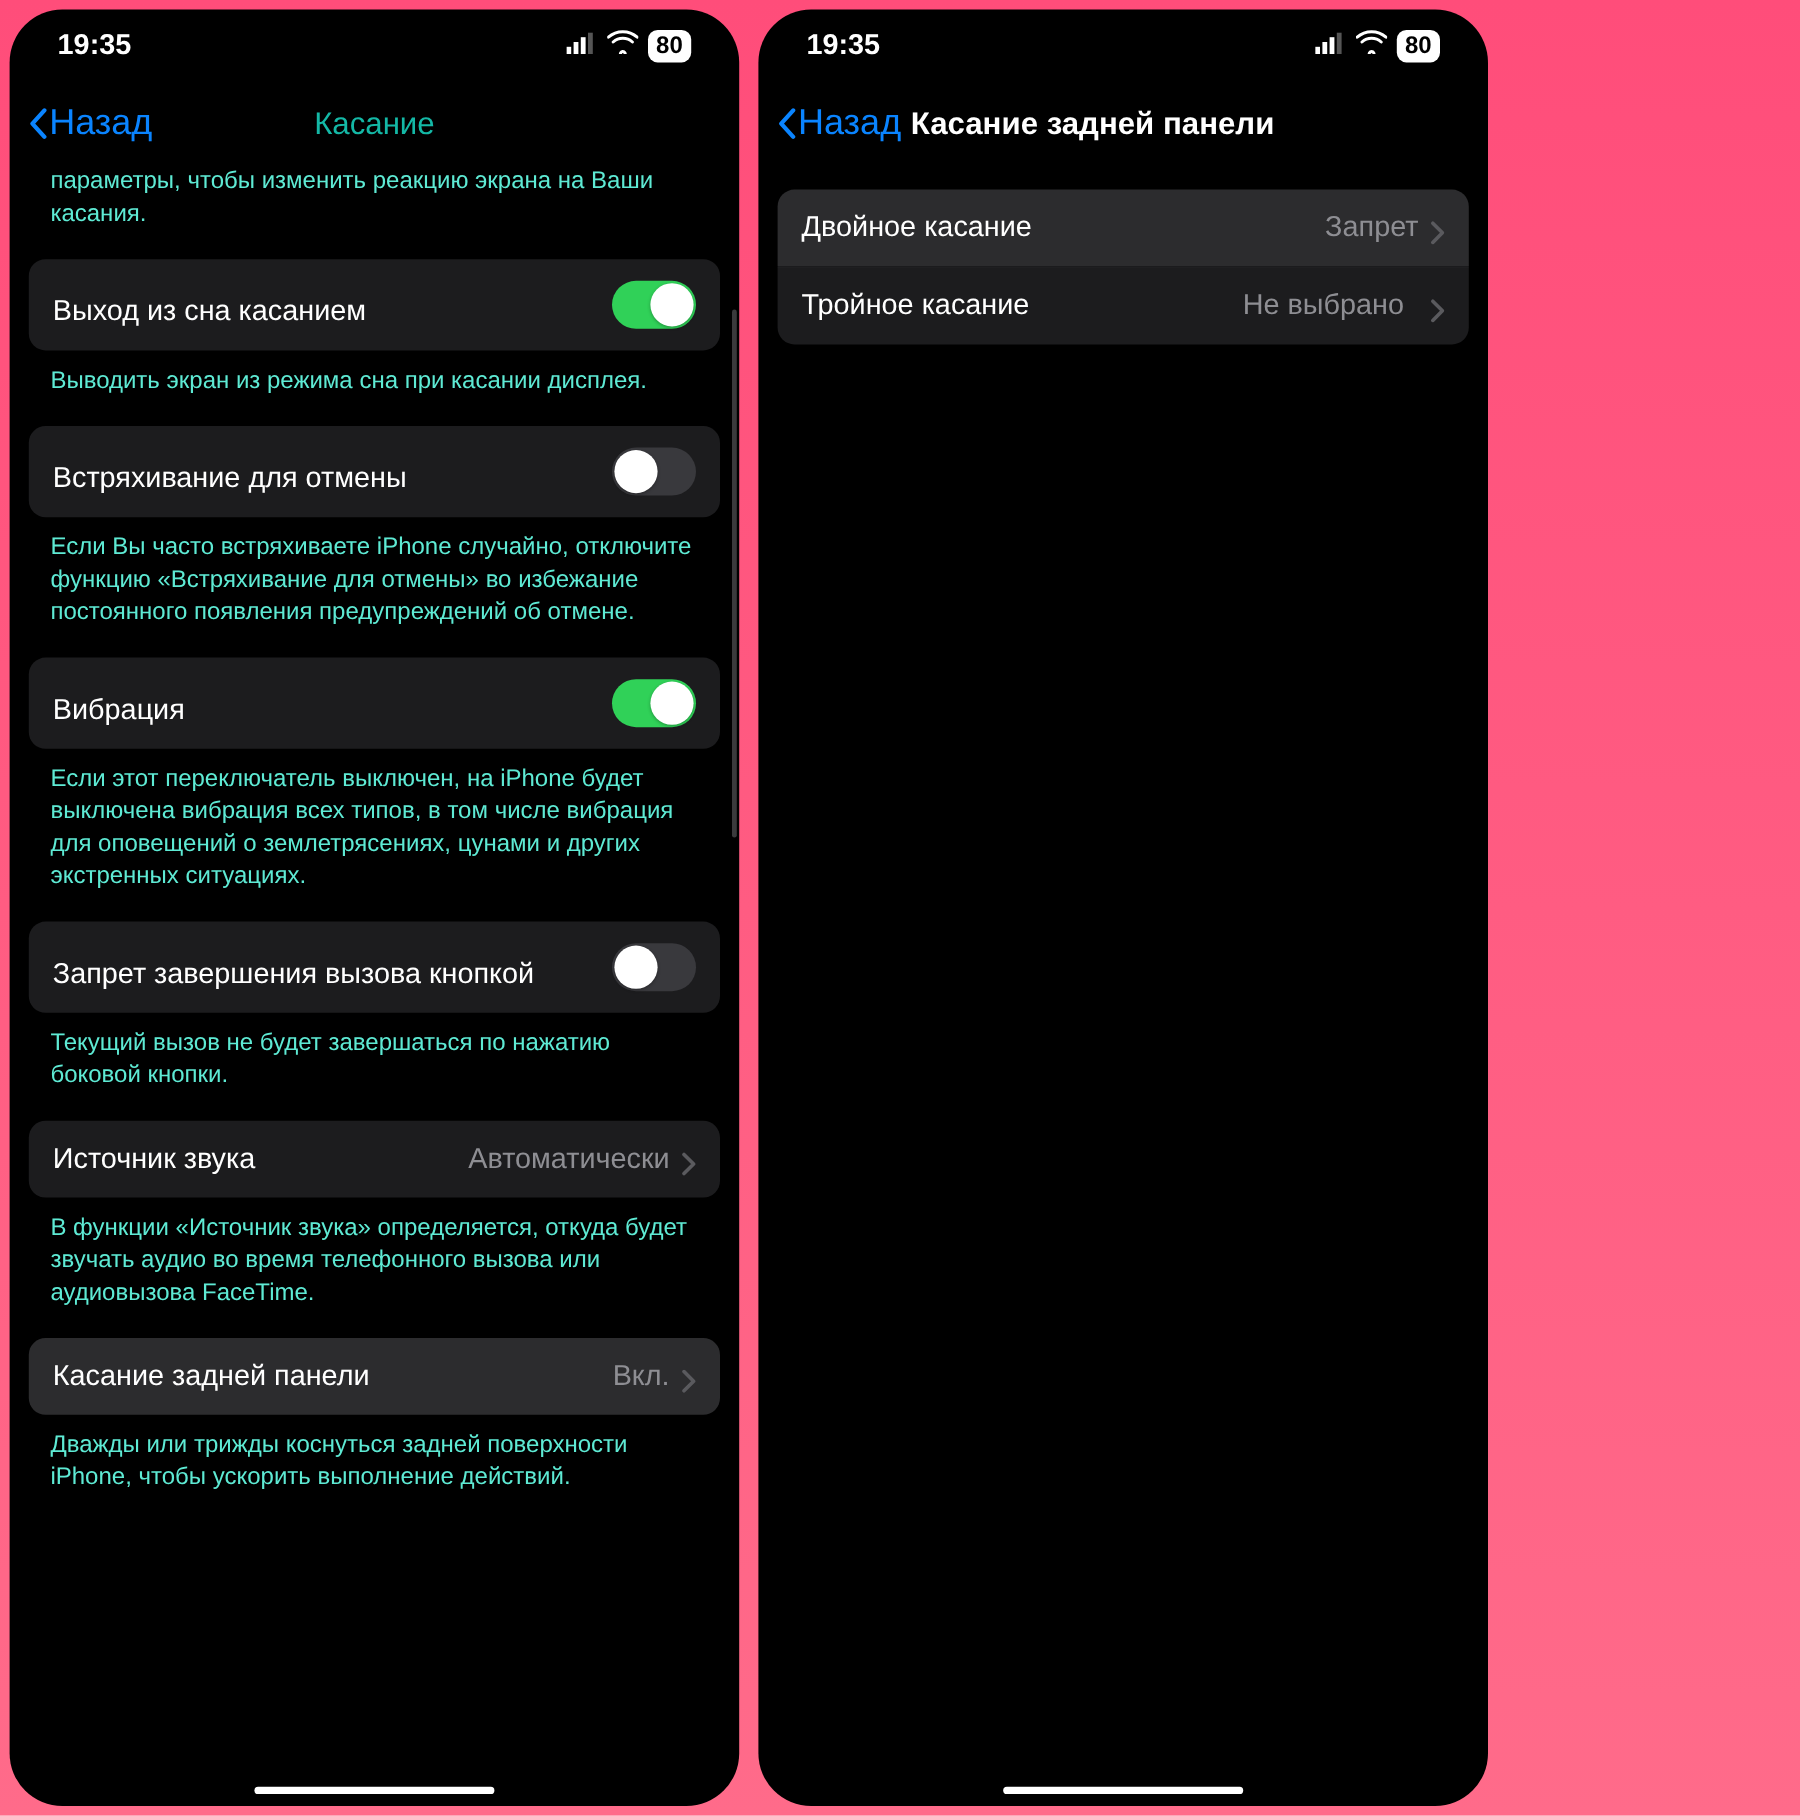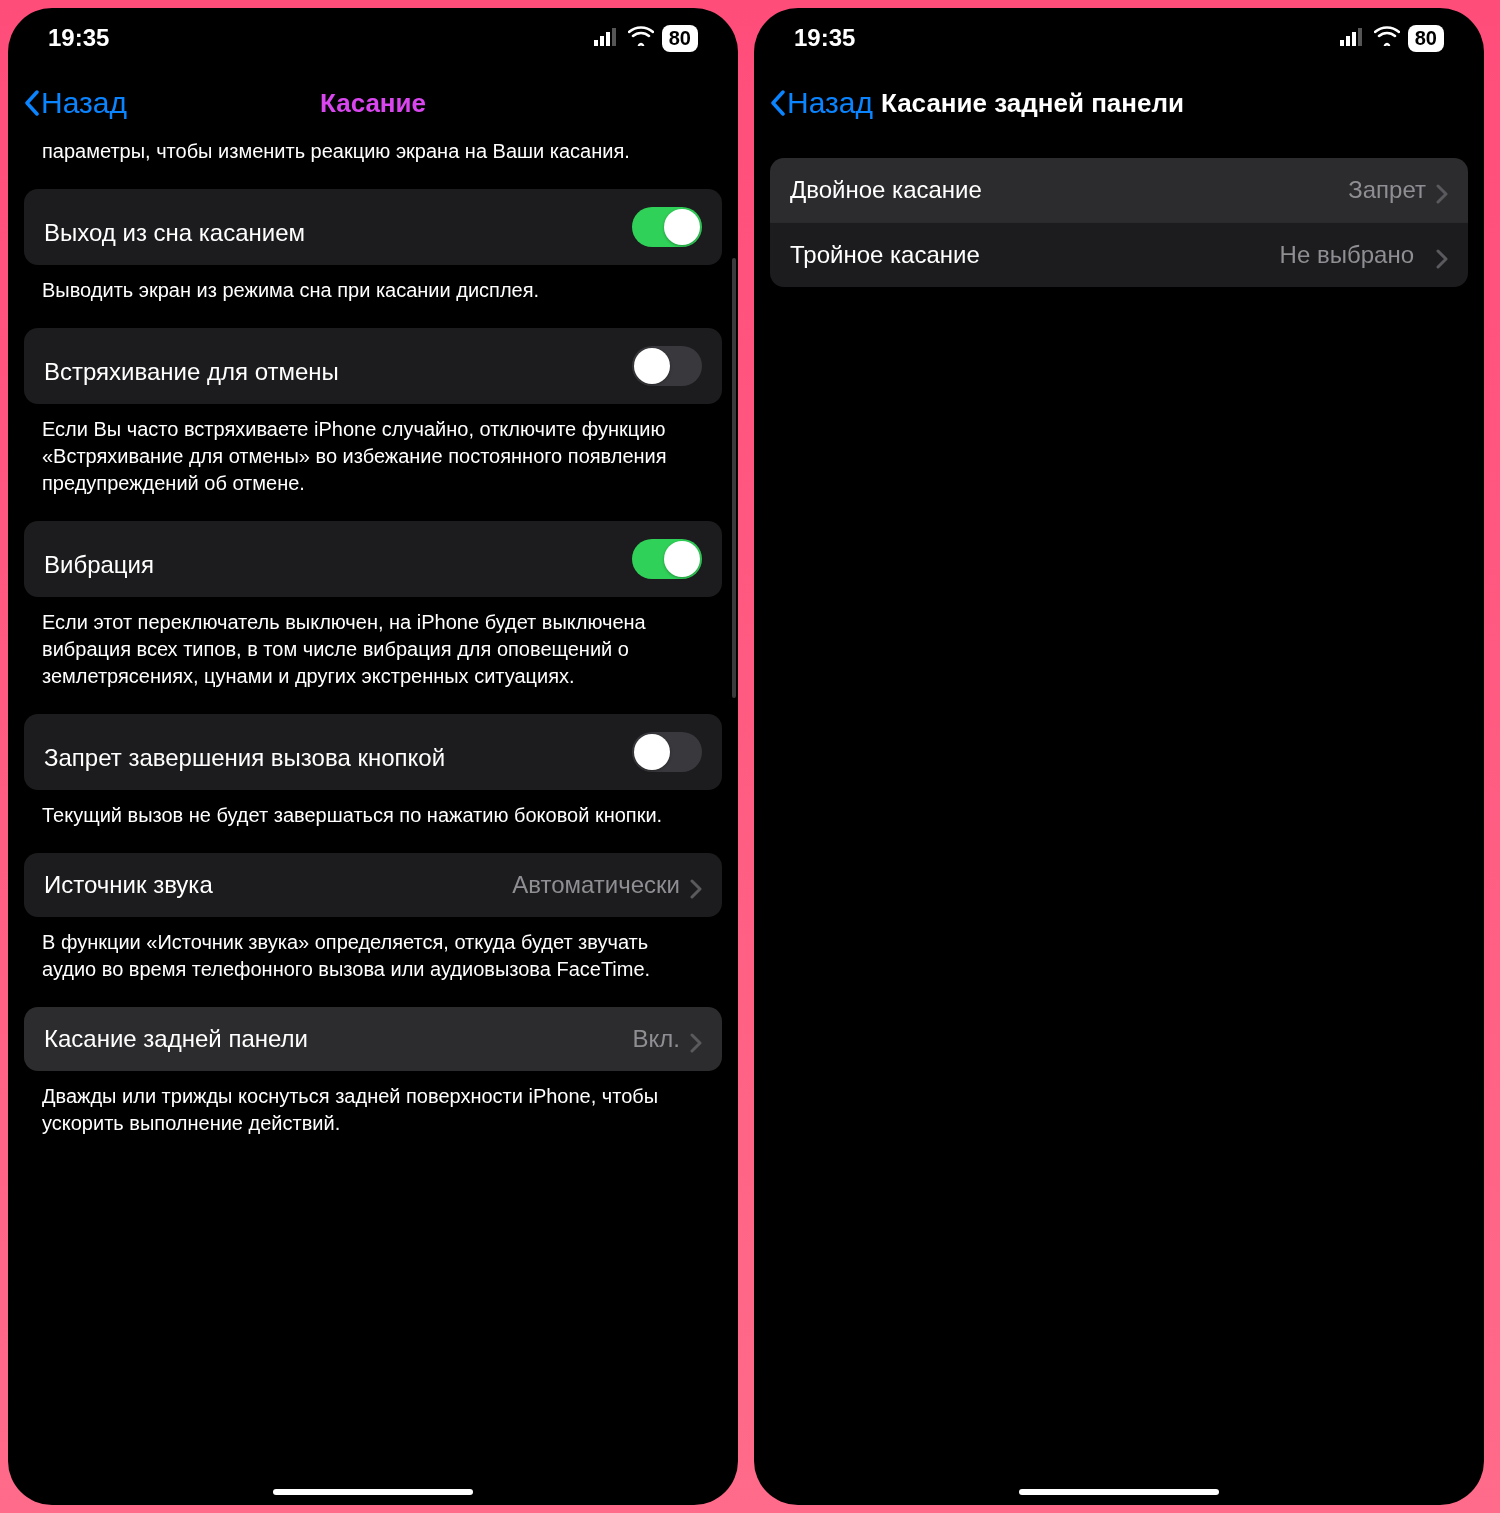--- a/index.html
+++ b/index.html
@@ -6,21 +6,21 @@
 body {
   font-family: -apple-system, 'Helvetica Neue', Arial, sans-serif;
   background: linear-gradient(180deg, #ff4d7a 0%, #ff6b8a 100%);
   width: 1500px;
   height: 1513px;
   display: flex;
   gap: 16px;
   padding: 8px;
 }
 .phone {
-  width: 730px;
+  width: 608px;
   height: 1497px;
   background: #000;
   border-radius: 44px;
   overflow: hidden;
   position: relative;
   display: flex;
   flex-direction: column;
 }
 .status-bar {
   height: 60px;
@@ -59,38 +59,38 @@
   display: flex;
   align-items: center;
   color: #0a84ff;
   font-size: 30px;
   gap: 1px;
 }
 .nav-title {
   position: absolute;
   left: 50%;
   transform: translateX(-50%);
-  color: #d946ef;
+  color: #14b8a6;
   font-size: 26px;
-  font-weight: 700;
+  font-weight: 400;
 }
 .nav-title-left {
   color:#fff;
   font-size:26px;
   font-weight:600;
   margin-left:8px;
 }
 .content {
   flex: 1;
   overflow-y: hidden;
   padding: 0 16px 20px 16px;
   position:relative;
 }
 .footer-note, .top-note {
-  color: #ffffff;
+  color: #5eead4;
   font-size: 20px;
   line-height: 1.35;
   padding: 10px 18px 24px 18px;
 }
 .top-note {
   padding-top:0;
 }
 .group {
   margin-bottom: 0;
 }

